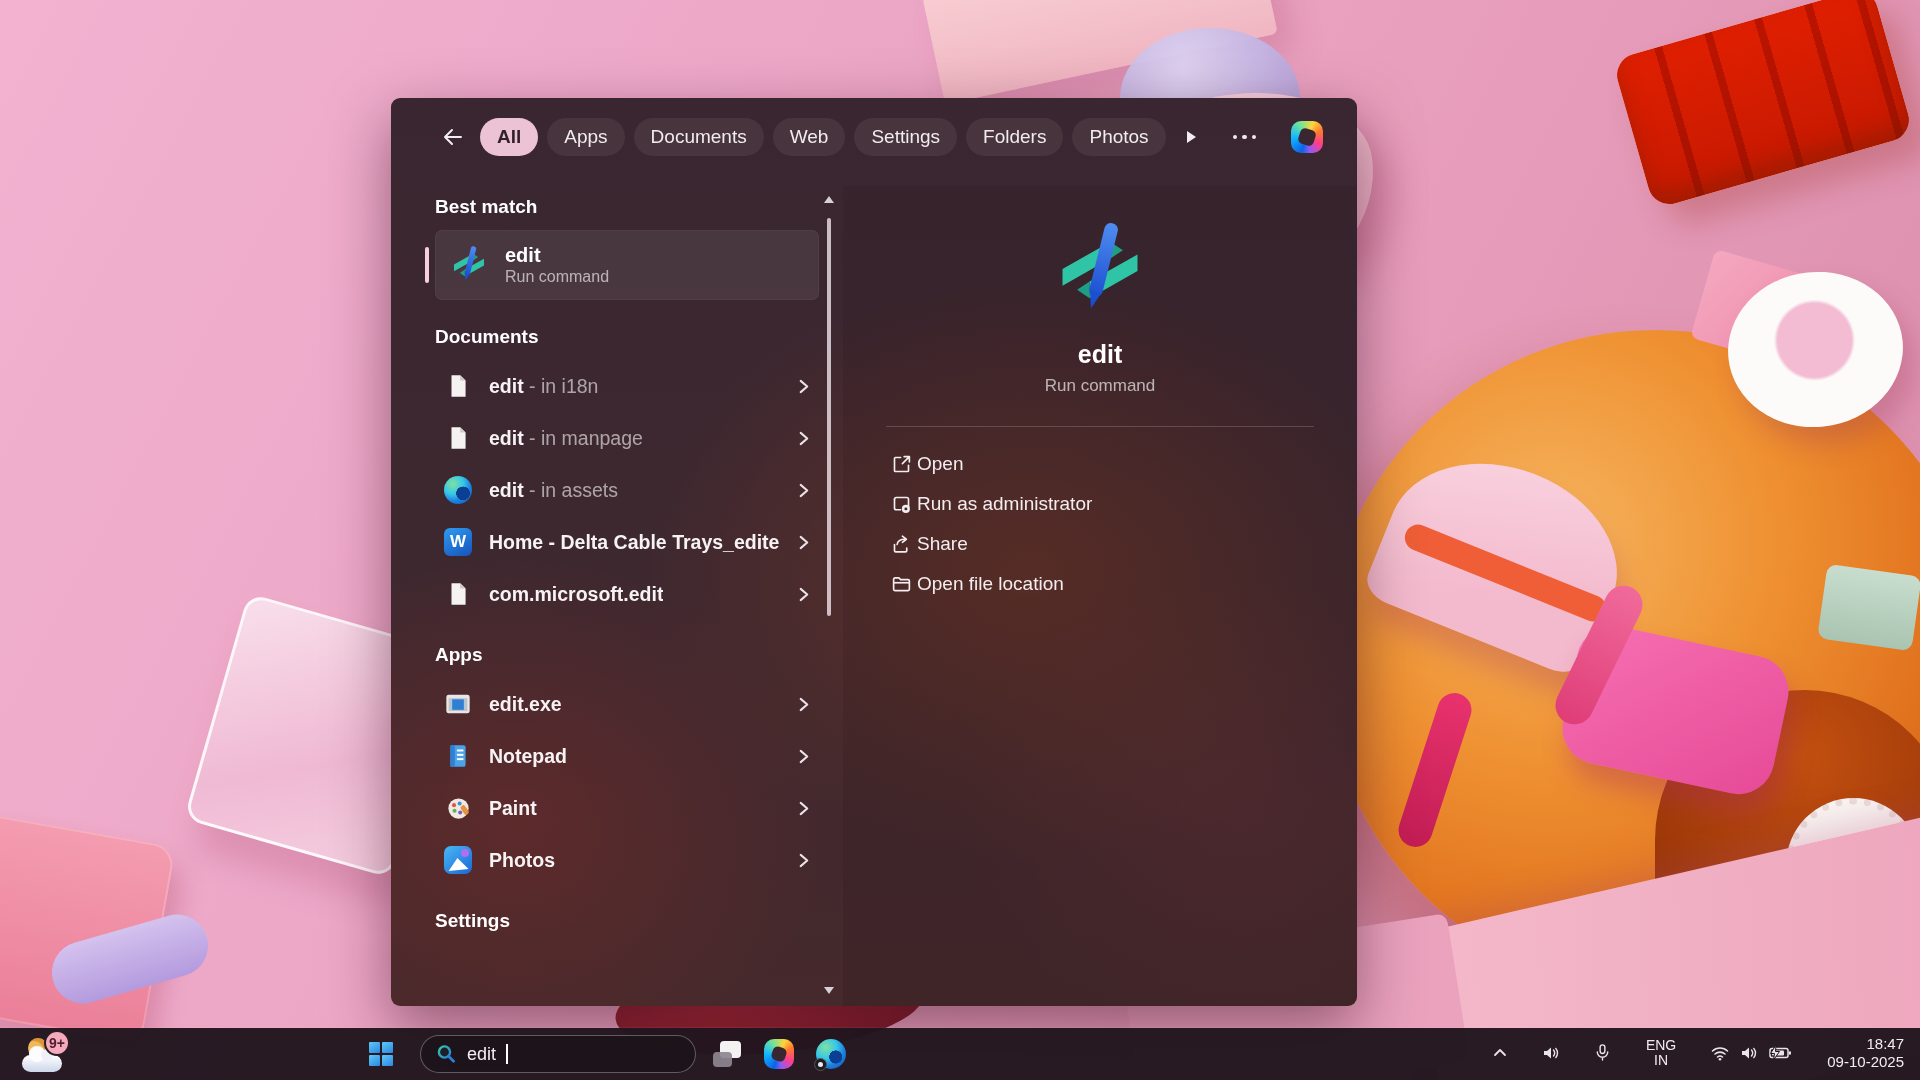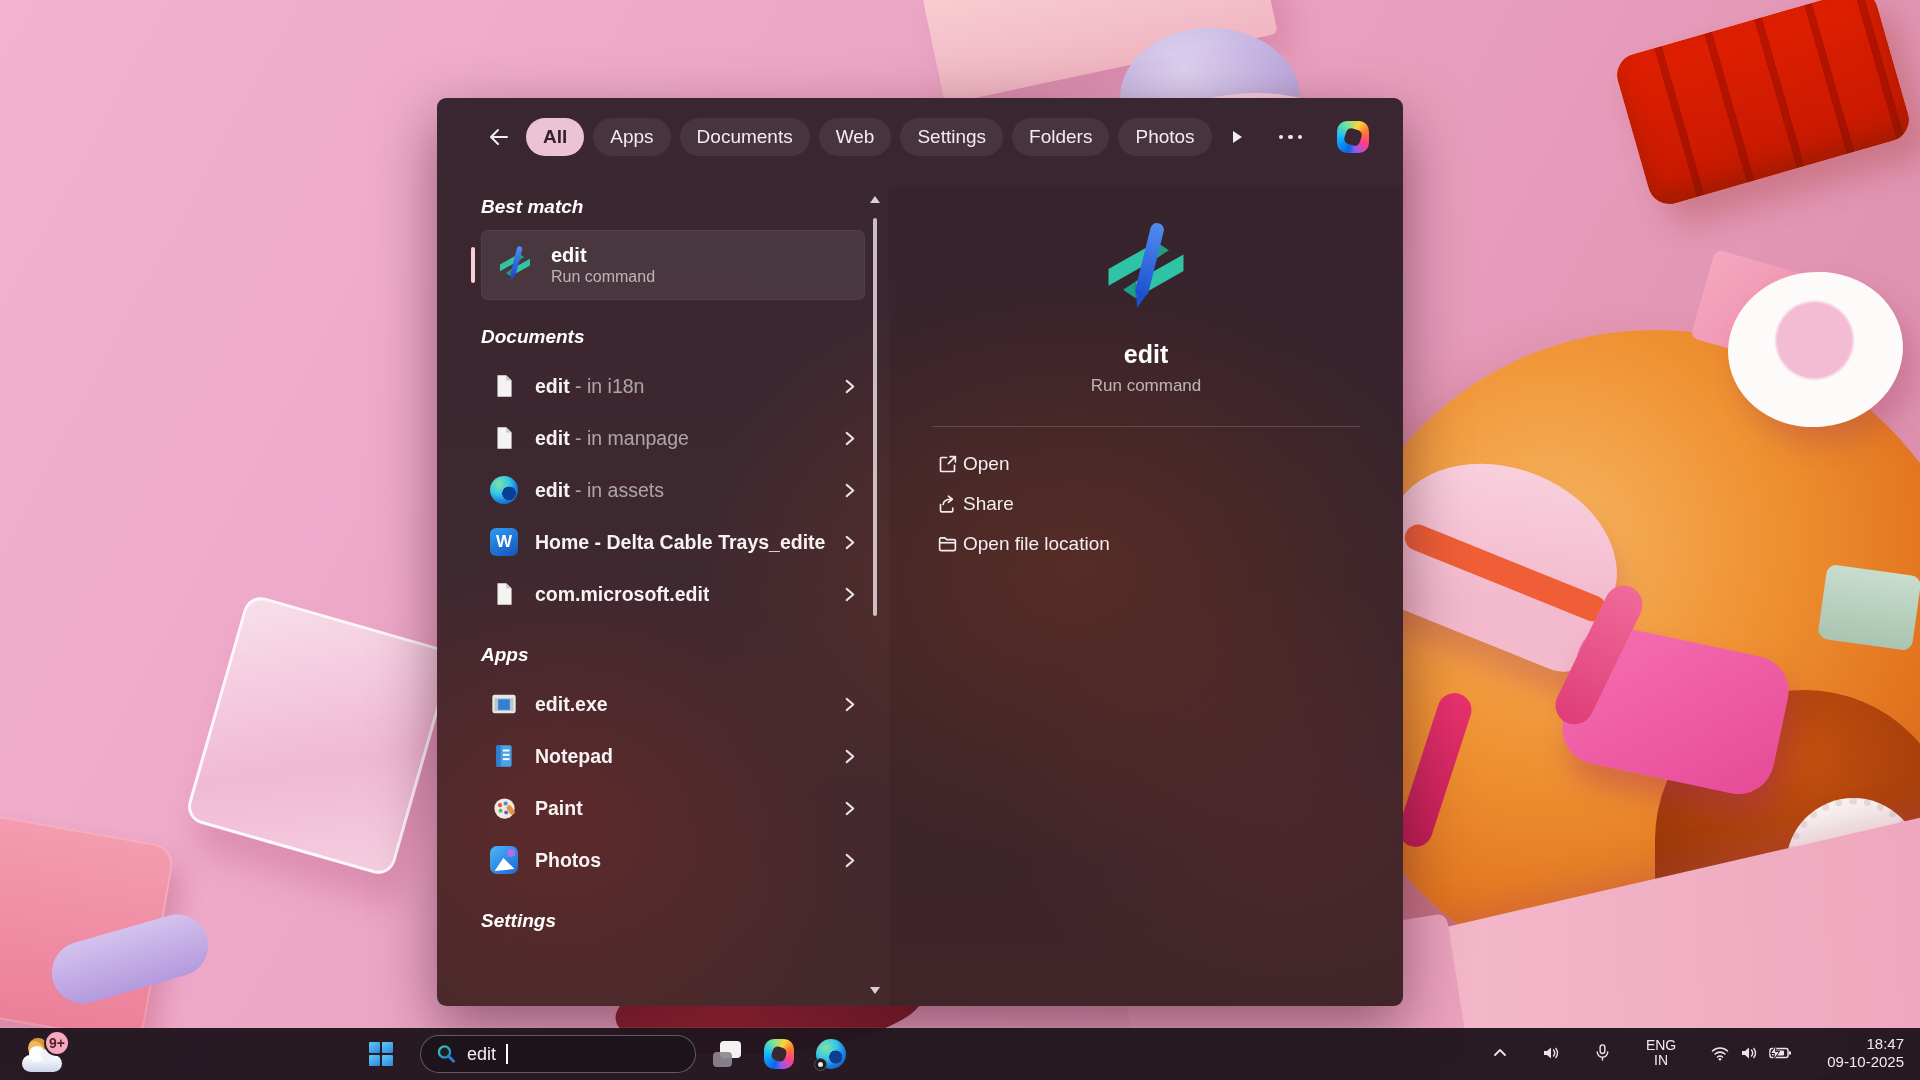--- a/index.html
+++ b/index.html
@@ -33,42 +33,42 @@
   .d-slab-br{left:1425px;top:868px;width:580px;height:230px;background:linear-gradient(100deg,#f4b9ca,#eda4bc);transform:rotate(-13deg);border-radius:12px;box-shadow:-16px -10px 30px rgba(170,70,110,.25);}
   .d-slab-bc{left:1130px;top:938px;width:330px;height:150px;background:#eaa2bd;transform:rotate(-9deg);border-radius:10px;}
   .d-glass{left:212px;top:618px;width:215px;height:235px;transform:rotate(16deg);border-radius:18px;
     background:linear-gradient(155deg,rgba(255,255,255,.62),rgba(245,224,238,.30) 60%,rgba(255,255,255,.45));
     border:3px solid rgba(255,255,255,.85);box-shadow:16px 26px 30px rgba(170,70,110,.25);}
   .d-eraser{left:-45px;top:828px;width:205px;height:200px;background:linear-gradient(#f49cb0,#ea7f98);border-radius:22px;transform:rotate(10deg);box-shadow:inset 0 0 0 2px rgba(255,255,255,.2),12px 18px 26px rgba(170,60,90,.3);}
   .d-tube{left:50px;top:928px;width:160px;height:62px;background:linear-gradient(#d4c2ee,#b49ade);border-radius:31px;transform:rotate(-16deg);}
   .d-petal{left:615px;top:958px;width:310px;height:95px;background:radial-gradient(ellipse at 40% 40%,#a62733,#7c1a27 80%);border-radius:50%;transform:rotate(-5deg);}
 
   
-  .panel{position:absolute;left:437px;top:98px;width:966px;height:908px;border-radius:9px;overflow:hidden;z-index:5;
+  .panel{position:absolute;left:391px;top:98px;width:966px;height:908px;border-radius:9px;overflow:hidden;z-index:5;
     box-shadow:0 22px 60px rgba(60,15,35,.5);
     background:
       radial-gradient(55% 45% at 66% 52%, rgba(152,62,30,.36), rgba(0,0,0,0) 72%),
       radial-gradient(46% 42% at 13% 80%, rgba(128,44,40,.44), rgba(0,0,0,0) 70%),
       radial-gradient(42% 36% at 88% 78%, rgba(118,52,58,.30), rgba(0,0,0,0) 70%),
       linear-gradient(180deg,#3a2630 0%,#3d2830 45%,#45292c 100%);}
   .panel-header{height:78px;display:flex;align-items:center;padding:0 34px 0 44px;gap:9px;}
   .back-btn{width:36px;height:36px;display:flex;align-items:center;justify-content:center;border-radius:6px;cursor:pointer;flex:0 0 auto;}
   .tab{height:38px;padding:0 17px;border-radius:19px;background:rgba(255,255,255,.065);color:#f2ebef;font-size:19px;display:flex;align-items:center;cursor:pointer;white-space:nowrap;}
   .tab.selected{background:#ecc3d5;color:#33202a;font-weight:bold;}
   .more-tab{width:32px;height:36px;display:flex;align-items:center;justify-content:center;cursor:pointer;}
   .hspacer{flex:1;}
   .dots{display:flex;gap:5px;margin-right:26px;cursor:pointer;}
   .dots i{width:4.5px;height:4.5px;border-radius:50%;background:#efe8ec;}
   .copilot{width:32px;height:32px;border-radius:10px;position:relative;cursor:pointer;
     background:conic-gradient(from 200deg,#0b63e5,#13b9ff 70deg,#6fe39b 130deg,#ffd43b 185deg,#ff7a2f 225deg,#ff3d8b 280deg,#8b5cf6 330deg,#0b63e5);}
   .copilot::after{content:"";position:absolute;inset:8px;border-radius:5px;background:#3a2630;transform:rotate(18deg);}
 
   .panel-body{position:absolute;top:88px;left:0;right:0;bottom:0;display:flex;}
   .left-col{width:452px;padding:4px 24px 0 44px;position:relative;flex:0 0 auto;}
-  .sec-title{font-size:19px;font-weight:bold;color:#ffffff;margin:16px 0 12px;font-style:italic;}
+  .sec-title{font-size:19px;font-weight:bold;color:#ffffff;margin:16px 0 12px;}
   .best-card{position:relative;background:rgba(255,255,255,.075);border-radius:7px;height:70px;display:flex;align-items:center;padding:0 14px;gap:16px;cursor:pointer;box-shadow:inset 0 0 0 1px rgba(255,255,255,.045);}
   .accent-bar{position:absolute;left:-10px;top:17px;width:4px;height:36px;border-radius:2px;background:#f6cfdd;}
   .bm-text{display:flex;flex-direction:column;gap:2px;}
   .bm-name{font-size:20px;font-weight:bold;color:#ffffff;line-height:1.1;}
   .bm-type{font-size:16px;color:rgba(255,255,255,.62);}
   .row{height:52px;display:flex;align-items:center;gap:16px;padding:0 8px 0 8px;border-radius:6px;cursor:pointer;}
   .ric{width:30px;height:30px;display:flex;align-items:center;justify-content:center;flex:0 0 auto;}
   .rtext{white-space:nowrap;overflow:hidden;}
   .rp{font-size:19.5px;font-weight:bold;color:#f7f3f5;}
   .rs{font-size:19.5px;color:rgba(255,255,255,.58);}
@@ -401,20 +401,31 @@
               <svg width="21" height="21" viewBox="0 0 24 24">
                   <path d="M11 4H5a1 1 0 0 0-1 1v14a1 1 0 0 0 1 1h14a1 1 0 0 0 1-1v-6" fill="none" stroke="#f3edf0" stroke-width="1.9" stroke-linecap="round"></path>
                   <path d="M13 11L21 3 M15 3h6v6" fill="none" stroke="#f3edf0" stroke-width="1.9" stroke-linecap="round" stroke-linejoin="round"></path>
                 </svg>
             </span>
             <span>Open</span>
           </div>
           <div class="action">
             <span class="aicon">
               <svg width="21" height="21" viewBox="0 0 24 24">
+                  <path d="M4 6a2 2 0 0 1 2-2h12a2 2 0 0 1 2 2v9" fill="none" stroke="#f3edf0" stroke-width="1.9" stroke-linecap="round"></path>
+                  <path d="M4 6v10a2 2 0 0 0 2 2h5" fill="none" stroke="#f3edf0" stroke-width="1.9" stroke-linecap="round"></path>
+                  <circle cx="17" cy="17" r="4.6" fill="#f3edf0"></circle>
+                  <circle cx="17" cy="17" r="1.7" fill="#43292c"></circle>
+                </svg>
+            </span>
+            <span>Run as administrator</span>
+          </div>
+          <div class="action">
+            <span class="aicon">
+              <svg width="21" height="21" viewBox="0 0 24 24">
                   <path d="M4 12v7a1.5 1.5 0 0 0 1.5 1.5h11A1.5 1.5 0 0 0 18 19v-3" fill="none" stroke="#f3edf0" stroke-width="1.9" stroke-linecap="round"></path>
                   <path d="M7 12c.5-4 4-6 9-6" fill="none" stroke="#f3edf0" stroke-width="1.9" stroke-linecap="round"></path>
                   <path d="M13 2.5L17.5 6 13 9.5" fill="none" stroke="#f3edf0" stroke-width="1.9" stroke-linecap="round" stroke-linejoin="round"></path>
                 </svg>
             </span>
             <span>Share</span>
           </div>
           <div class="action">
             <span class="aicon">
               <svg width="21" height="21" viewBox="0 0 24 24">

